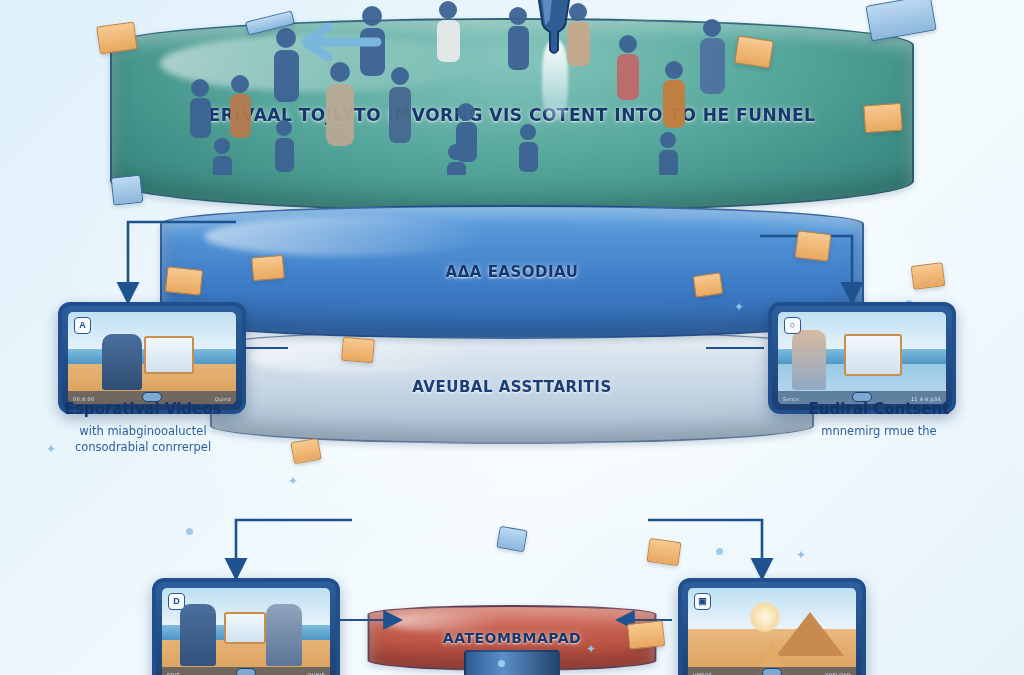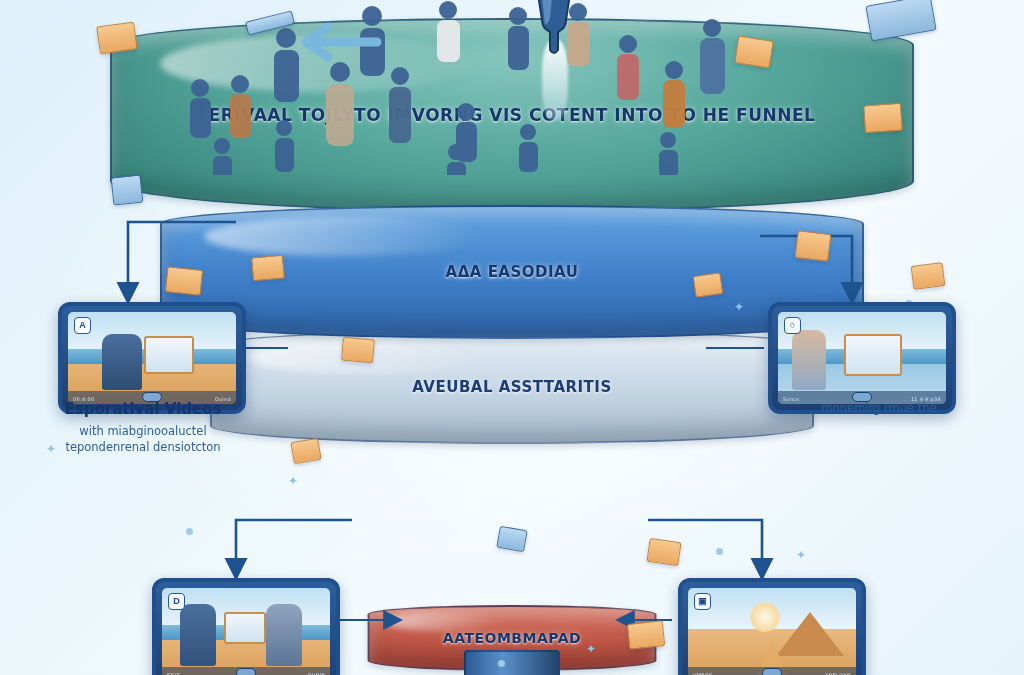--- a/index.html
+++ b/index.html
@@ -297,24 +297,25 @@
       <div class="dev-bar"></div>
       <div class="dev-dot"></div>
       <div class="dev-cap l">VMEOS</div>
       <div class="dev-cap r">XRELOAD</div>
     </div>
   </div>
 
   <div class="caption" id="caption-left">
     <div class="cap-title">Esporatival Videos</div>
     <div class="cap-line">with miabginooaluctel</div>
-    <div class="cap-line">tepondenrenal densiotcton</div>
+    <div class="cap-line">consodrabial conrrerpel</div>
   </div>
 
   <div class="caption" id="caption-right">
+    <div class="cap-title">Eudiral Contsent</div>
     <div class="cap-line">mnnemirg rmue the</div>
   </div>
 
   <div class="sticker orange" style="left:98px;top:24px;width:36px;height:26px;transform:rotate(-8deg);"></div>
   <div class="sticker blue" style="left:112px;top:176px;width:28px;height:26px;transform:rotate(-6deg);"></div>
   <div class="sticker orange" style="left:166px;top:268px;width:34px;height:24px;transform:rotate(6deg);"></div>
   <div class="sticker orange" style="left:252px;top:256px;width:30px;height:22px;transform:rotate(-5deg);"></div>
   <div class="sticker orange" style="left:736px;top:38px;width:34px;height:26px;transform:rotate(9deg);"></div>
   <div class="sticker blue" style="left:868px;top:0px;width:64px;height:34px;transform:rotate(-10deg);"></div>
   <div class="sticker orange" style="left:864px;top:104px;width:36px;height:26px;transform:rotate(-4deg);"></div>

